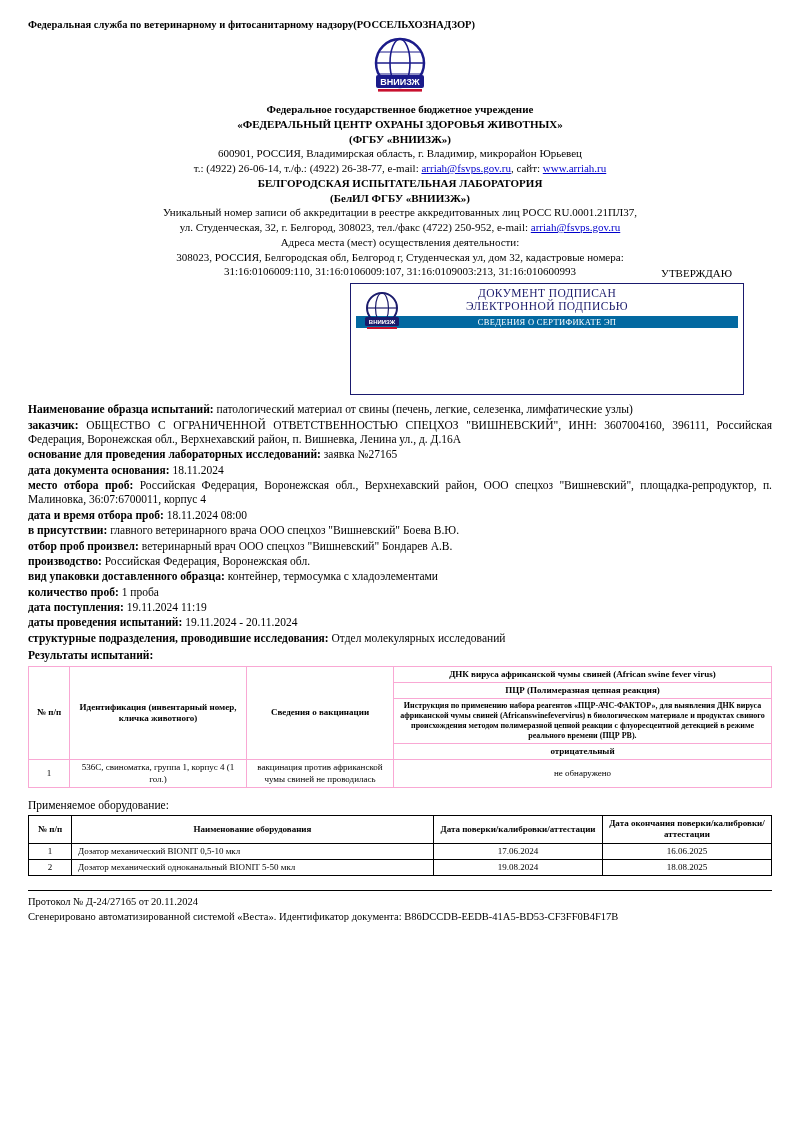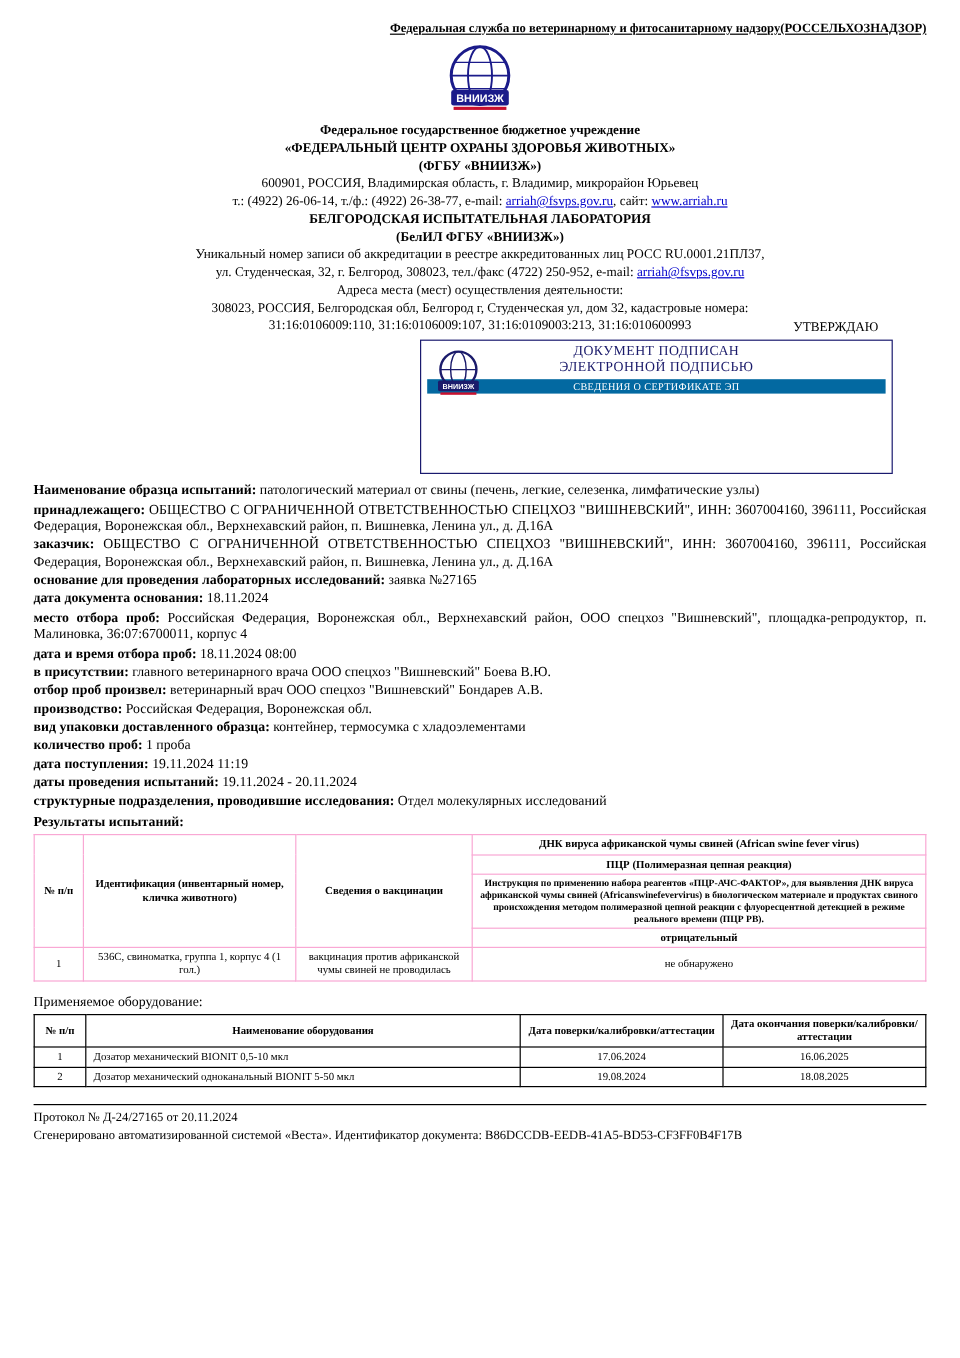--- a/index.html
+++ b/index.html
@@ -19,23 +19,22 @@
   .page {
     width: 800px;
     min-height: 1132px;
     box-sizing: border-box;
     padding: 18px 28px 10px 28px;
     position: relative;
   }
   .t-head {
     font-size: 10.5px;
     font-weight: bold;
-    text-align: right;
+    text-align: left;
     margin-bottom: 4px;
-    text-decoration: underline;
   }
   .logo-wrap {
     display: flex;
     justify-content: center;
     align-items: center;
     margin: 2px 0 6px 0;
   }
   .logo {
     width: 64px;
     height: 62px;
@@ -216,21 +215,20 @@
         <div class="ln1">ДОКУМЕНТ ПОДПИСАН</div>
         <div class="ln1">ЭЛЕКТРОННОЙ ПОДПИСЬЮ</div>
       </div>
       <div class="stamp-band">СВЕДЕНИЯ О СЕРТИФИКАТЕ ЭП</div>
     </div>
   </div>
 
 
   <div>
     <div class="field"><span class="lab">Наименование образца испытаний:</span><span> патологический материал от свины (печень, легкие, селезенка, лимфатические узлы)</span></div>
-    <div class="field"><span class="lab">принадлежащего:</span><span> ОБЩЕСТВО С ОГРАНИЧЕННОЙ ОТВЕТСТВЕННОСТЬЮ СПЕЦХОЗ "ВИШНЕВСКИЙ", ИНН: 3607004160, 396111, Российская Федерация, Воронежская обл., Верхнехавский район, п. Вишневка, Ленина ул., д. Д.16А</span></div>
     <div class="field"><span class="lab">заказчик:</span><span> ОБЩЕСТВО С ОГРАНИЧЕННОЙ ОТВЕТСТВЕННОСТЬЮ СПЕЦХОЗ "ВИШНЕВСКИЙ", ИНН: 3607004160, 396111, Российская Федерация, Воронежская обл., Верхнехавский район, п. Вишневка, Ленина ул., д. Д.16А</span></div>
     <div class="field"><span class="lab">основание для проведения лабораторных исследований:</span><span> заявка №27165</span></div>
     <div class="field"><span class="lab">дата документа основания:</span><span> 18.11.2024</span></div>
     <div class="field"><span class="lab">место отбора проб:</span><span> Российская Федерация, Воронежская обл., Верхнехавский район, ООО спецхоз "Вишневский", площадка-репродуктор, п. Малиновка, 36:07:6700011, корпус 4</span></div>
     <div class="field"><span class="lab">дата и время отбора проб:</span><span> 18.11.2024 08:00</span></div>
     <div class="field"><span class="lab">в присутствии:</span><span> главного ветеринарного врача ООО спецхоз "Вишневский" Боева В.Ю.</span></div>
     <div class="field"><span class="lab">отбор проб произвел:</span><span> ветеринарный врач ООО спецхоз "Вишневский" Бондарев А.В.</span></div>
     <div class="field"><span class="lab">производство:</span><span> Российская Федерация, Воронежская обл.</span></div>
     <div class="field"><span class="lab">вид упаковки доставленного образца:</span><span> контейнер, термосумка с хладоэлементами</span></div>
     <div class="field"><span class="lab">количество проб:</span><span> 1 проба</span></div>

